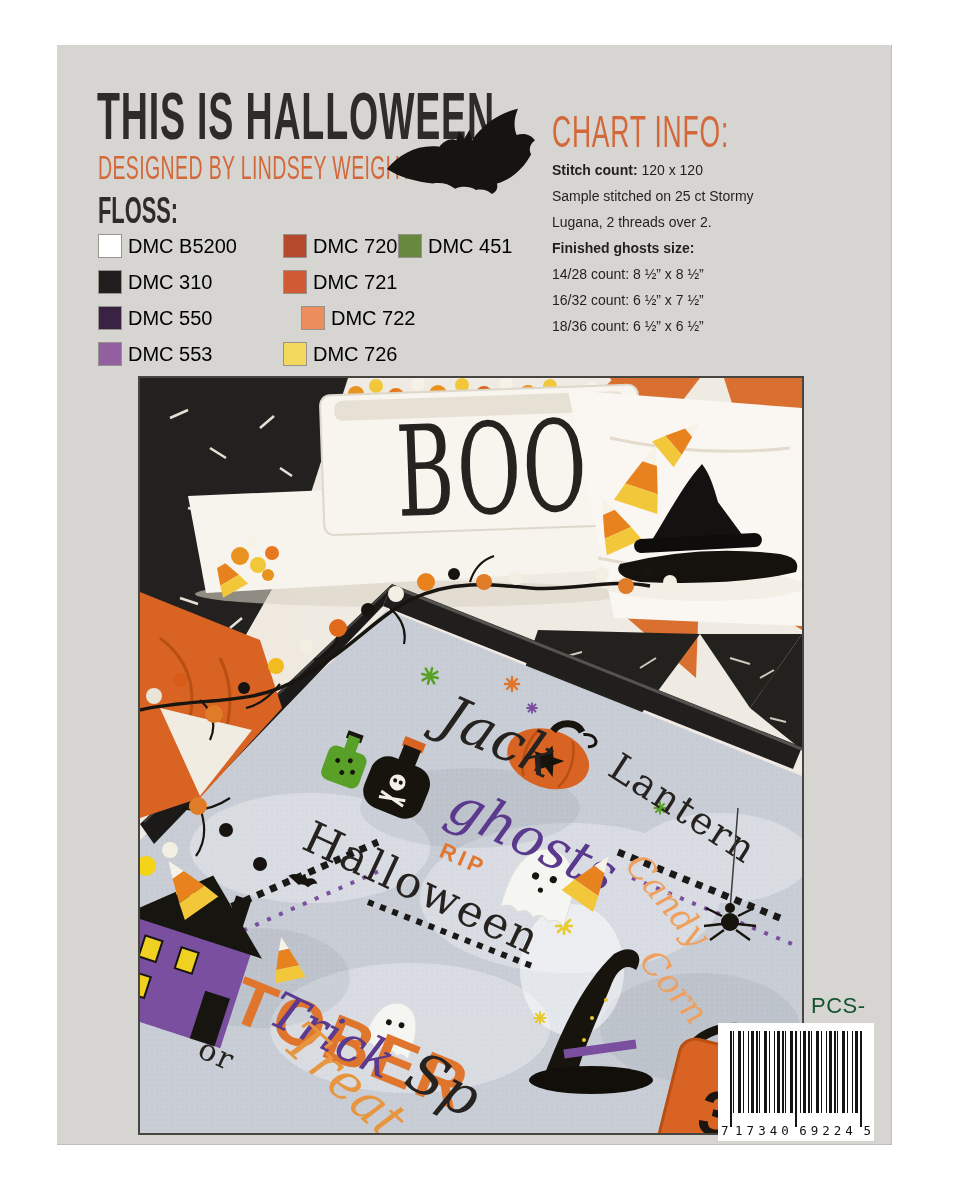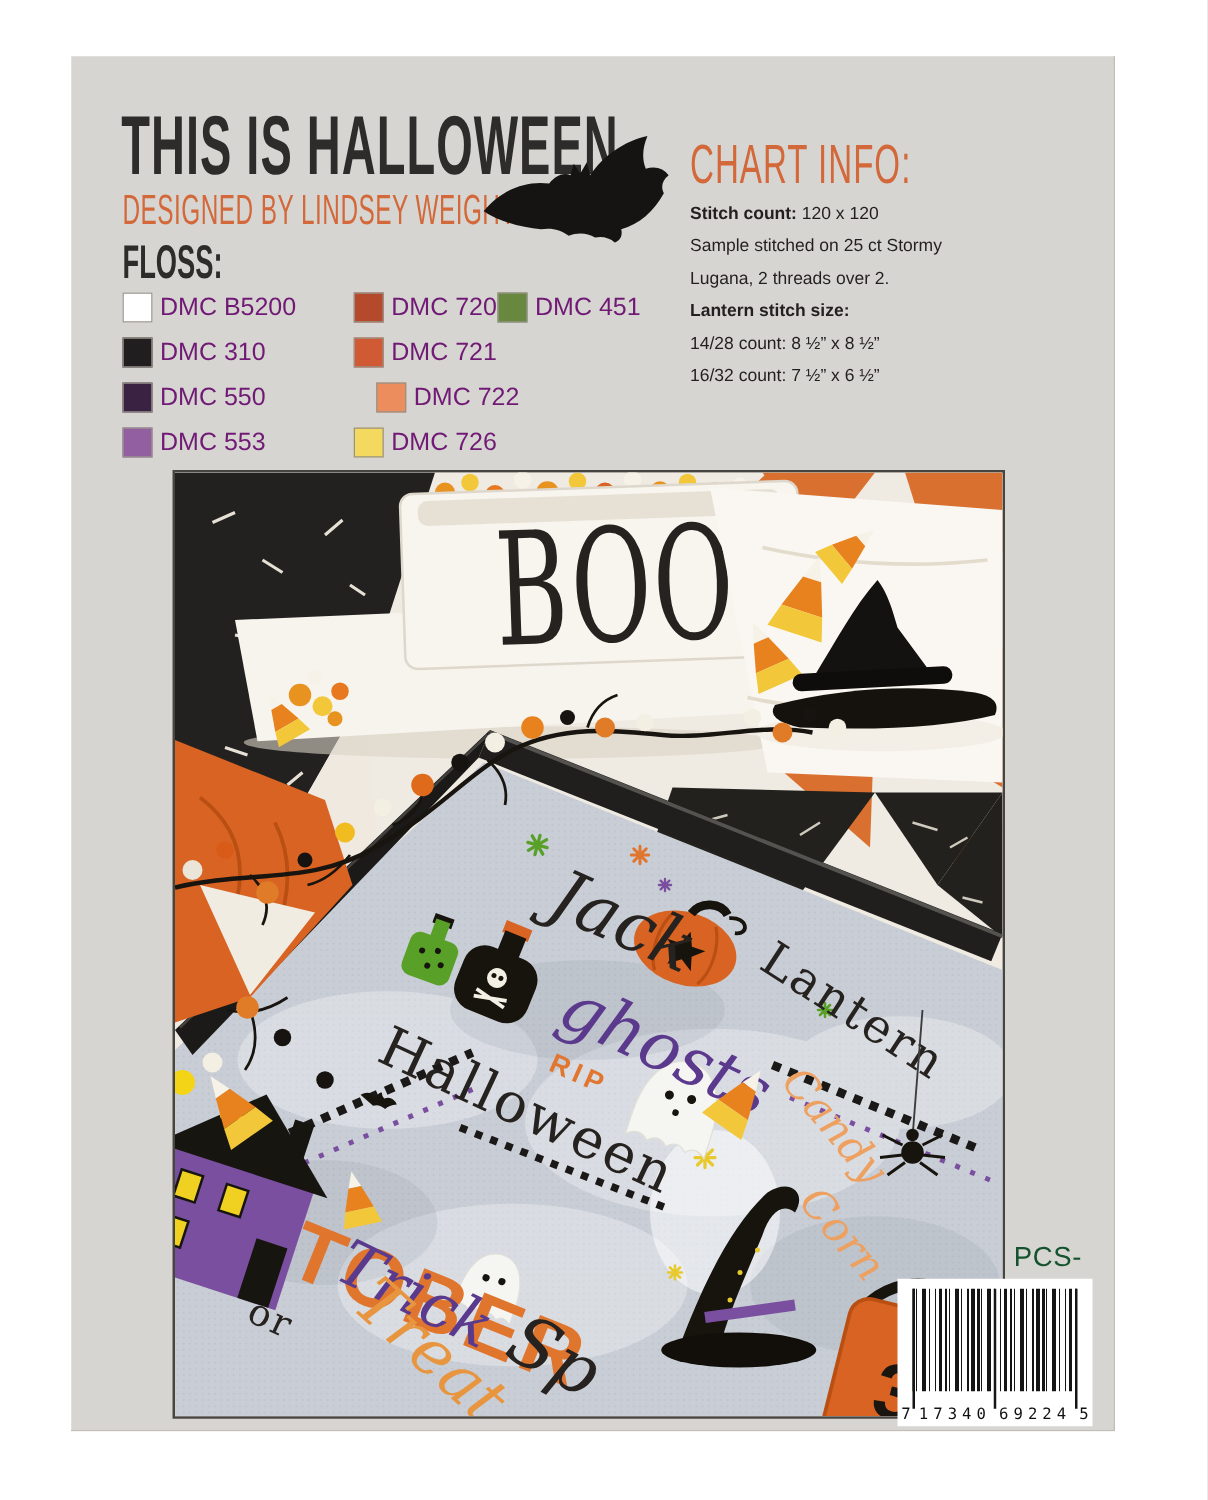--- a/index.html
+++ b/index.html
@@ -16,21 +16,21 @@
          transform:scale(0.78,1.35);}
   .chart-head{left:495px;top:62px;font-size:34px;color:#d3693a;
          transform:scale(0.78,1.30);letter-spacing:1px;}
   .bat{position:absolute;left:326px;top:57px;width:152px;height:100px;}
   .chart-body{position:absolute;left:495px;top:112px;width:340px;
         font-size:14px;line-height:26px;color:#231f20;}
   .chart-body b{font-weight:bold;}
   .fitem{position:absolute;display:flex;align-items:center;height:26px;}
   .sw{width:24px;height:24px;display:inline-block;border:1px solid #97928b;
       box-sizing:border-box;flex:0 0 auto;}
-  .flabel{margin-left:6px;font-size:20px;color:#701a75;}
+  .flabel{margin-left:6px;font-size:20px;color:#000000;}
   .photo{position:absolute;left:81px;top:331px;width:662px;height:755px;
       border:2px solid #47453f;background:#efeae2;}
   .photo svg{display:block;width:662px;height:755px;}
   .pcs{position:absolute;left:754px;top:948px;font-size:22px;color:#14532d;
       letter-spacing:.5px;}
   .barcode{position:absolute;left:661px;top:978px;width:156px;height:118px;
       background:#ffffff;}
   .bars{position:absolute;left:12px;top:8px;width:132px;height:82px;
       background:repeating-linear-gradient(90deg,
         #151515 0 2px,#fff 2px 3px,#151515 3px 4px,#fff 4px 8px,
@@ -58,23 +58,24 @@
 
   <svg class="bat" viewBox="0 0 232 140" aria-hidden="true">
     <path fill="#161412" d="M6 96 C 26 72, 54 58, 86 62 C 94 52, 104 48, 112 52 L 116 38 L 124 50 L 132 36 L 136 52 C 152 28, 178 10, 206 4 C 200 18, 199 32, 204 44 C 216 40, 226 44, 232 52 C 224 58, 222 66, 226 74 C 214 96, 196 112, 174 118 C 176 126, 172 132, 166 134 C 160 128, 150 126, 142 128 C 132 122, 120 122, 110 126 C 100 118, 88 116, 76 118 C 52 116, 24 108, 6 96 Z"></path>
   </svg>
 
   <div class="cond chart-head">CHART INFO:</div>
   <div class="chart-body">
     <div><b>Stitch count:</b> <span>120 x 120</span></div>
     <div>Sample stitched on 25 ct Stormy</div>
     <div>Lugana, 2 threads over 2.</div>
-    <div><b>Lantern stitch size:</b></div>
+    <div><b>Finished ghosts size:</b></div>
     <div>14/28 count: 8 ½” x 8 ½”</div>
-    <div>16/32 count:  7 ½” x 6 ½”</div>
+    <div>16/32 count:  6 ½” x 7 ½”</div>
+    <div>18/36 count:  6 ½” x 6 ½”</div>
   </div>
 
   <div class="fitem" style="left:41px;top:188px">
       <span class="sw" style="background-color: rgb(255, 255, 255);"></span>
       <span class="flabel">DMC B5200</span>
     </div>
   <div class="fitem" style="left:41px;top:224px">
       <span class="sw" style="background-color: rgb(33, 30, 31);"></span>
       <span class="flabel">DMC 310</span>
     </div>

